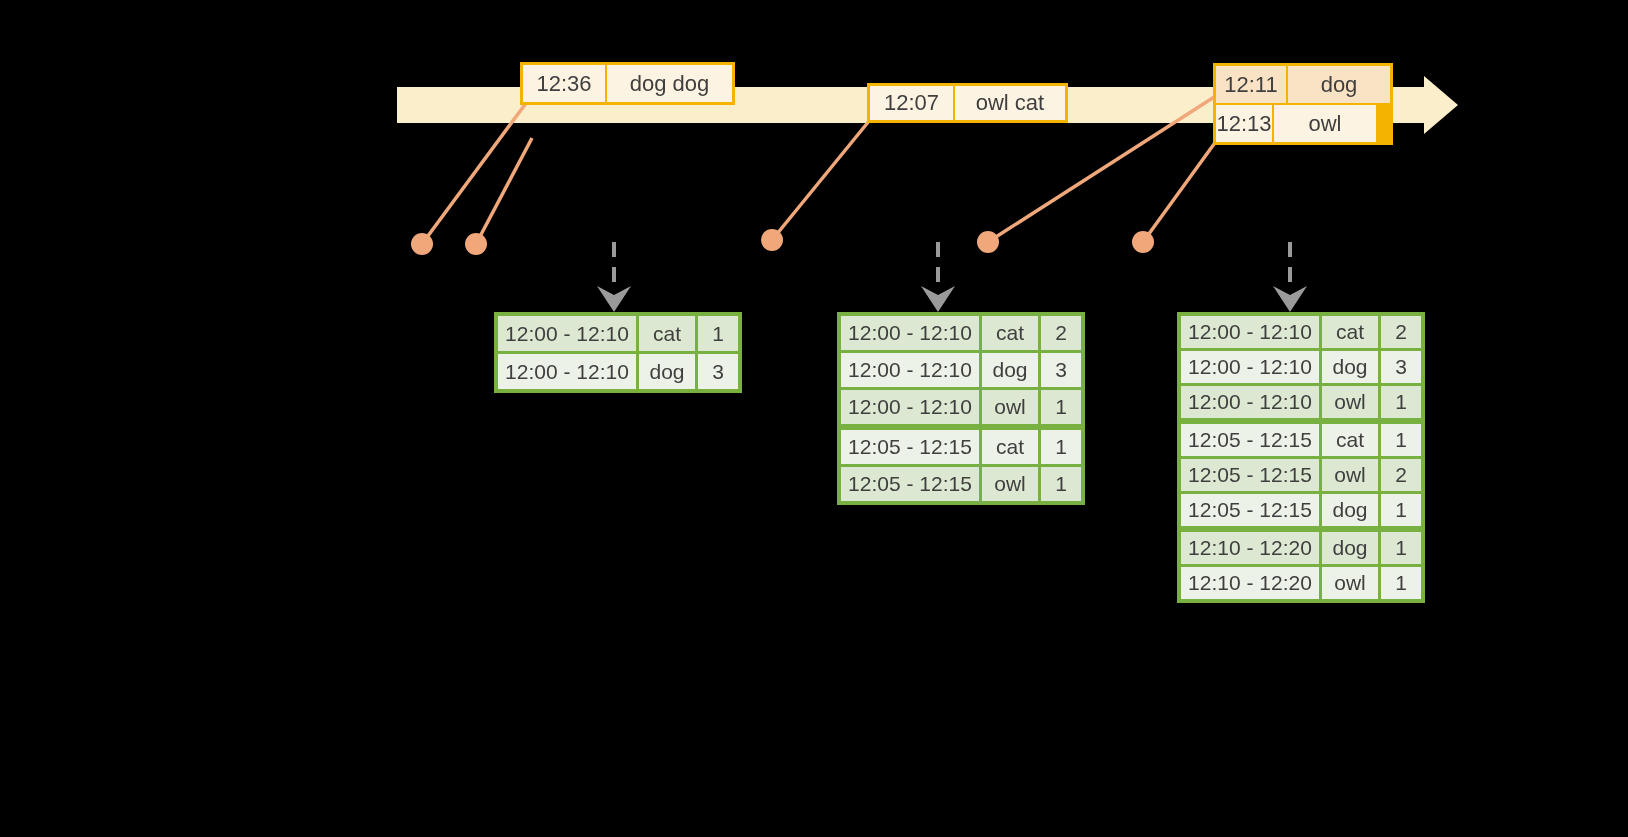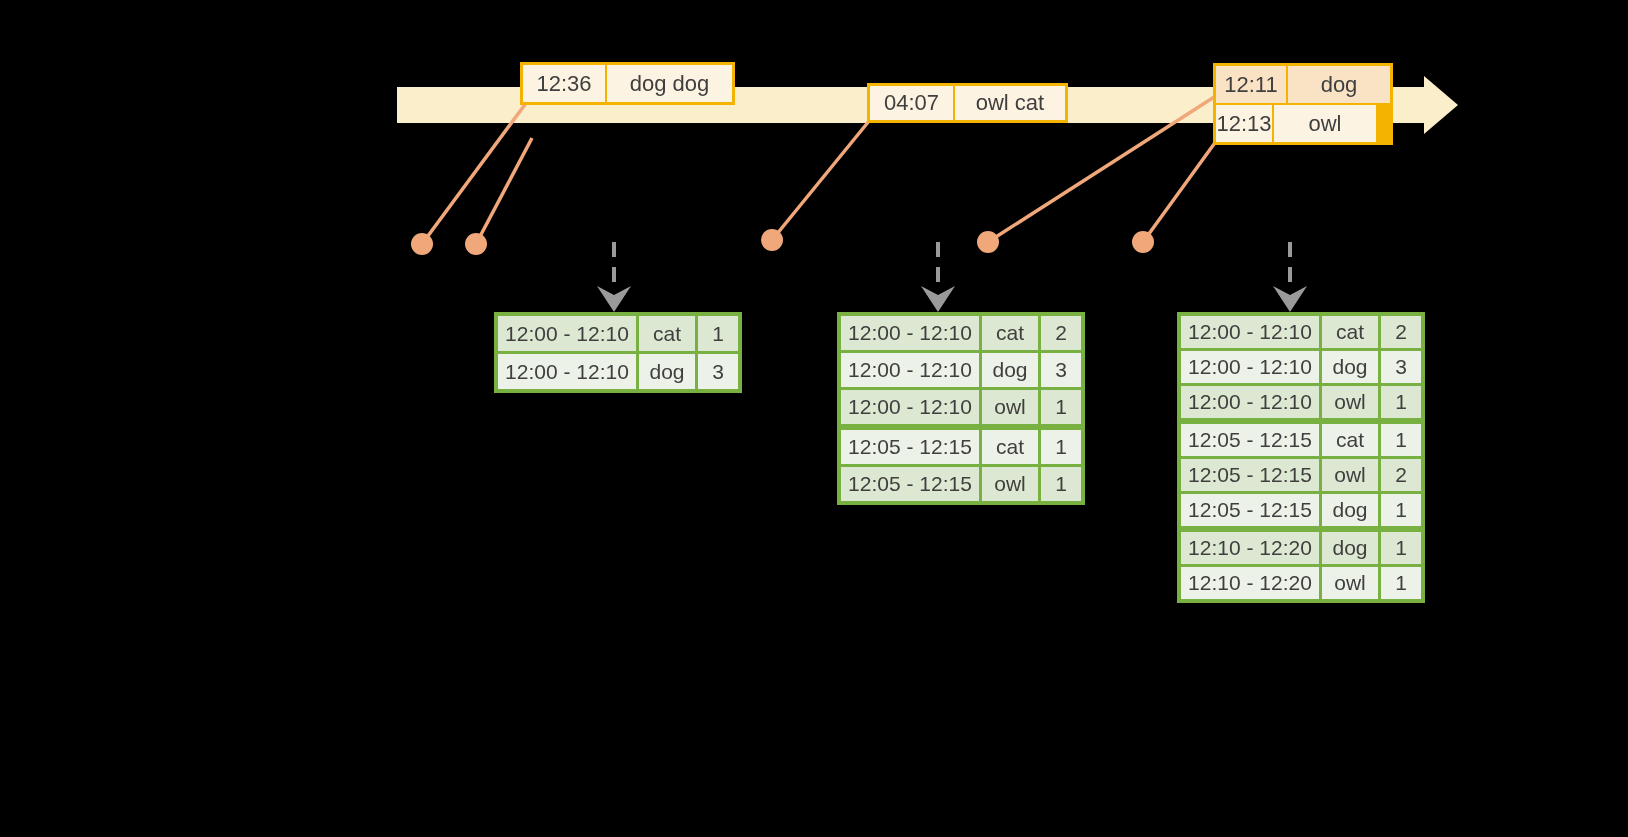--- a/index.html
+++ b/index.html
@@ -56,21 +56,21 @@
       <circle cx="1143" cy="242" r="11" fill="#f0a87a"></circle>
     </svg>
 <div class="ev-table" style="left: 520px; top: 62px;">
       <div class="ev-row">
         <div class="ev-cell shade-light" style="width: 82px; height: 37px;">12:36</div>
         <div class="ev-cell shade-light" style="width: 125px; height: 37px;">dog dog</div>
       </div>
     </div>
     <div class="ev-table" style="left: 867px; top: 83px;">
       <div class="ev-row">
-        <div class="ev-cell shade-light" style="width: 83px; height: 34px;">04:07</div>
+        <div class="ev-cell shade-light" style="width: 83px; height: 34px;">12:07</div>
         <div class="ev-cell shade-light" style="width: 110px; height: 34px;">owl cat</div>
       </div>
     </div>
     <div class="ev-table" style="left: 1213px; top: 63px;">
       <div class="ev-row">
         <div class="ev-cell shade-dark" style="width: 70px; height: 37px;">12:11</div>
         <div class="ev-cell shade-dark" style="width: 102px; height: 37px;">dog</div>
       </div>
       <div class="ev-row">
         <div class="ev-cell shade-light" style="width: 56px; height: 37px;">12:13</div>

